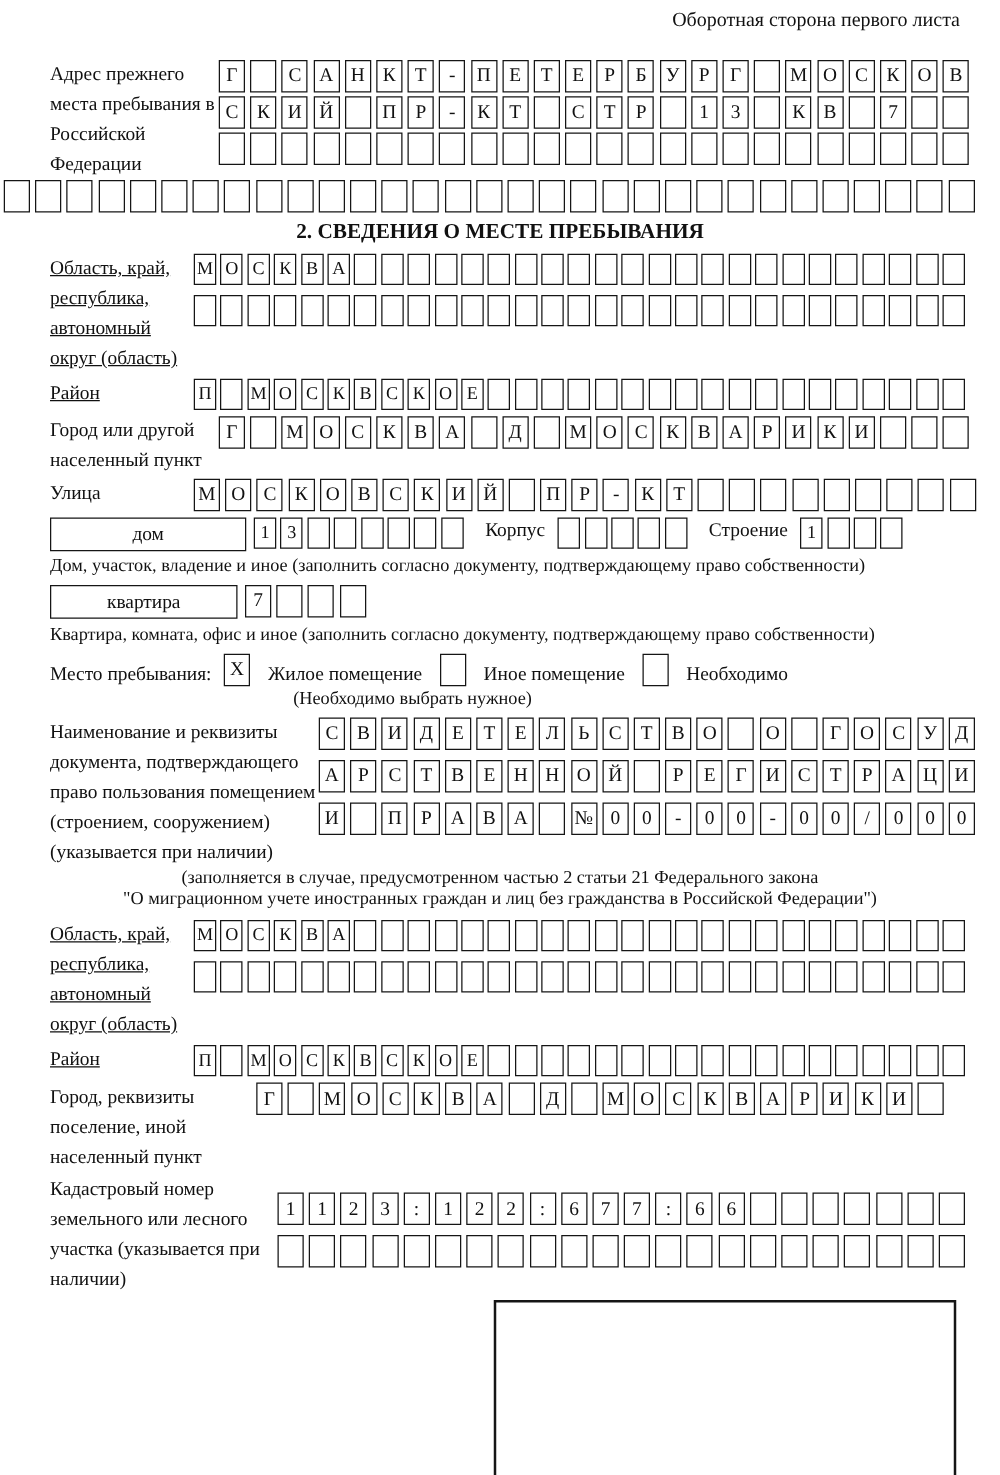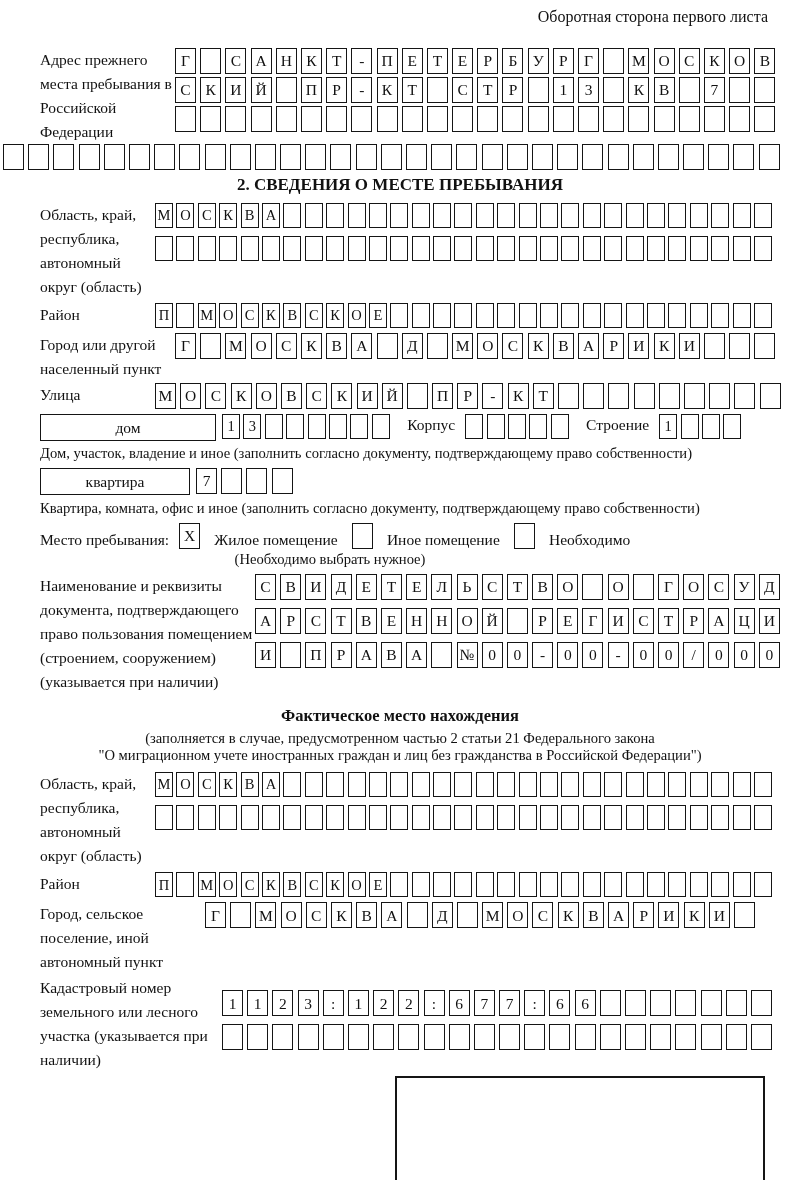--- a/index.html
+++ b/index.html
@@ -6,21 +6,21 @@
   .page {
     width:800px; height:1180px; margin:0 auto; background:#ffffff; color:#111;
     font-family:"Liberation Serif","DejaVu Serif",serif; font-size:15.5px;
     box-sizing:border-box; padding-top:8px; overflow:hidden; position:relative;
   }
   .top-note { text-align:right; padding-right:32px; font-size:16px; margin-bottom:22px; }
 
   .frow { display:flex; align-items:flex-start; }
   .flabel { line-height:1.55; box-sizing:border-box; padding-left:40px; flex:none; }
   .w-top   { width:175px; }
-  .w-small { width:155px; }
+  .w-small { width:155px;text-decoration:underline; }
   .w-gorod { width:175px; }
   .w-ulitsa{ width:155px; }
   .w-doc   { width:255px; }
   .w-fgorod{ width:205px; }
   .w-kad   { width:222px; }
 
   .rows { display:flex; flex-direction:column; }
   .cellrow { display:flex; margin-bottom:3px; }
   .cell {
     box-sizing:border-box; flex:none;
@@ -347,21 +347,21 @@
             <span class="cell"></span>
             <span class="cell"></span>
             <span class="cell"></span>
             <span class="cell"></span>
             <span class="cell"></span>
           </div>
       </div>
     </div>
 
     <div class="dom-line">
-      <div class="named-box" style="width:176px;">дом</div>
+      <div class="named-box" style="width:157px;">дом</div>
       <div class="cellrow small" style="margin-left:6px;">
           <span class="cell">1</span>
           <span class="cell">3</span>
           <span class="cell"></span>
           <span class="cell"></span>
           <span class="cell"></span>
           <span class="cell"></span>
           <span class="cell"></span>
           <span class="cell"></span>
         </div>
@@ -481,21 +481,20 @@
             <span class="cell">/</span>
             <span class="cell">0</span>
             <span class="cell">0</span>
             <span class="cell">0</span>
           </div>
       </div>
     </div>
   </section>
 
   <section>
-    <h3 class="sec-title">Фактическое место нахождения</h3>
     <div class="note center" style="margin:0;">(заполняется в случае, предусмотренном частью 2 статьи 21 Федерального закона</div>
     <div class="note center" style="margin:0 0 8px 0;">"О миграционном учете иностранных граждан и лиц без гражданства в Российской Федерации")</div>
 
     <div class="frow">
       <div class="flabel w-small">Область, край, республика, автономный округ (область)</div>
       <div class="rows small">
         <div class="cellrow gap8">
             <span class="cell">М</span>
             <span class="cell">О</span>
             <span class="cell">С</span>
@@ -591,21 +590,21 @@
             <span class="cell"></span>
             <span class="cell"></span>
             <span class="cell"></span>
             <span class="cell"></span>
             <span class="cell"></span>
           </div>
       </div>
     </div>
 
     <div class="frow" style="margin-top:2px;">
-      <div class="flabel w-fgorod">Город, сельское поселение, иной автономный пункт</div>
+      <div class="flabel w-fgorod">Город, реквизиты поселение, иной населенный пункт</div>
       <div class="rows">
         <div class="cellrow">
             <span class="cell">Г</span>
             <span class="cell"></span>
             <span class="cell">М</span>
             <span class="cell">О</span>
             <span class="cell">С</span>
             <span class="cell">К</span>
             <span class="cell">В</span>
             <span class="cell">А</span>

